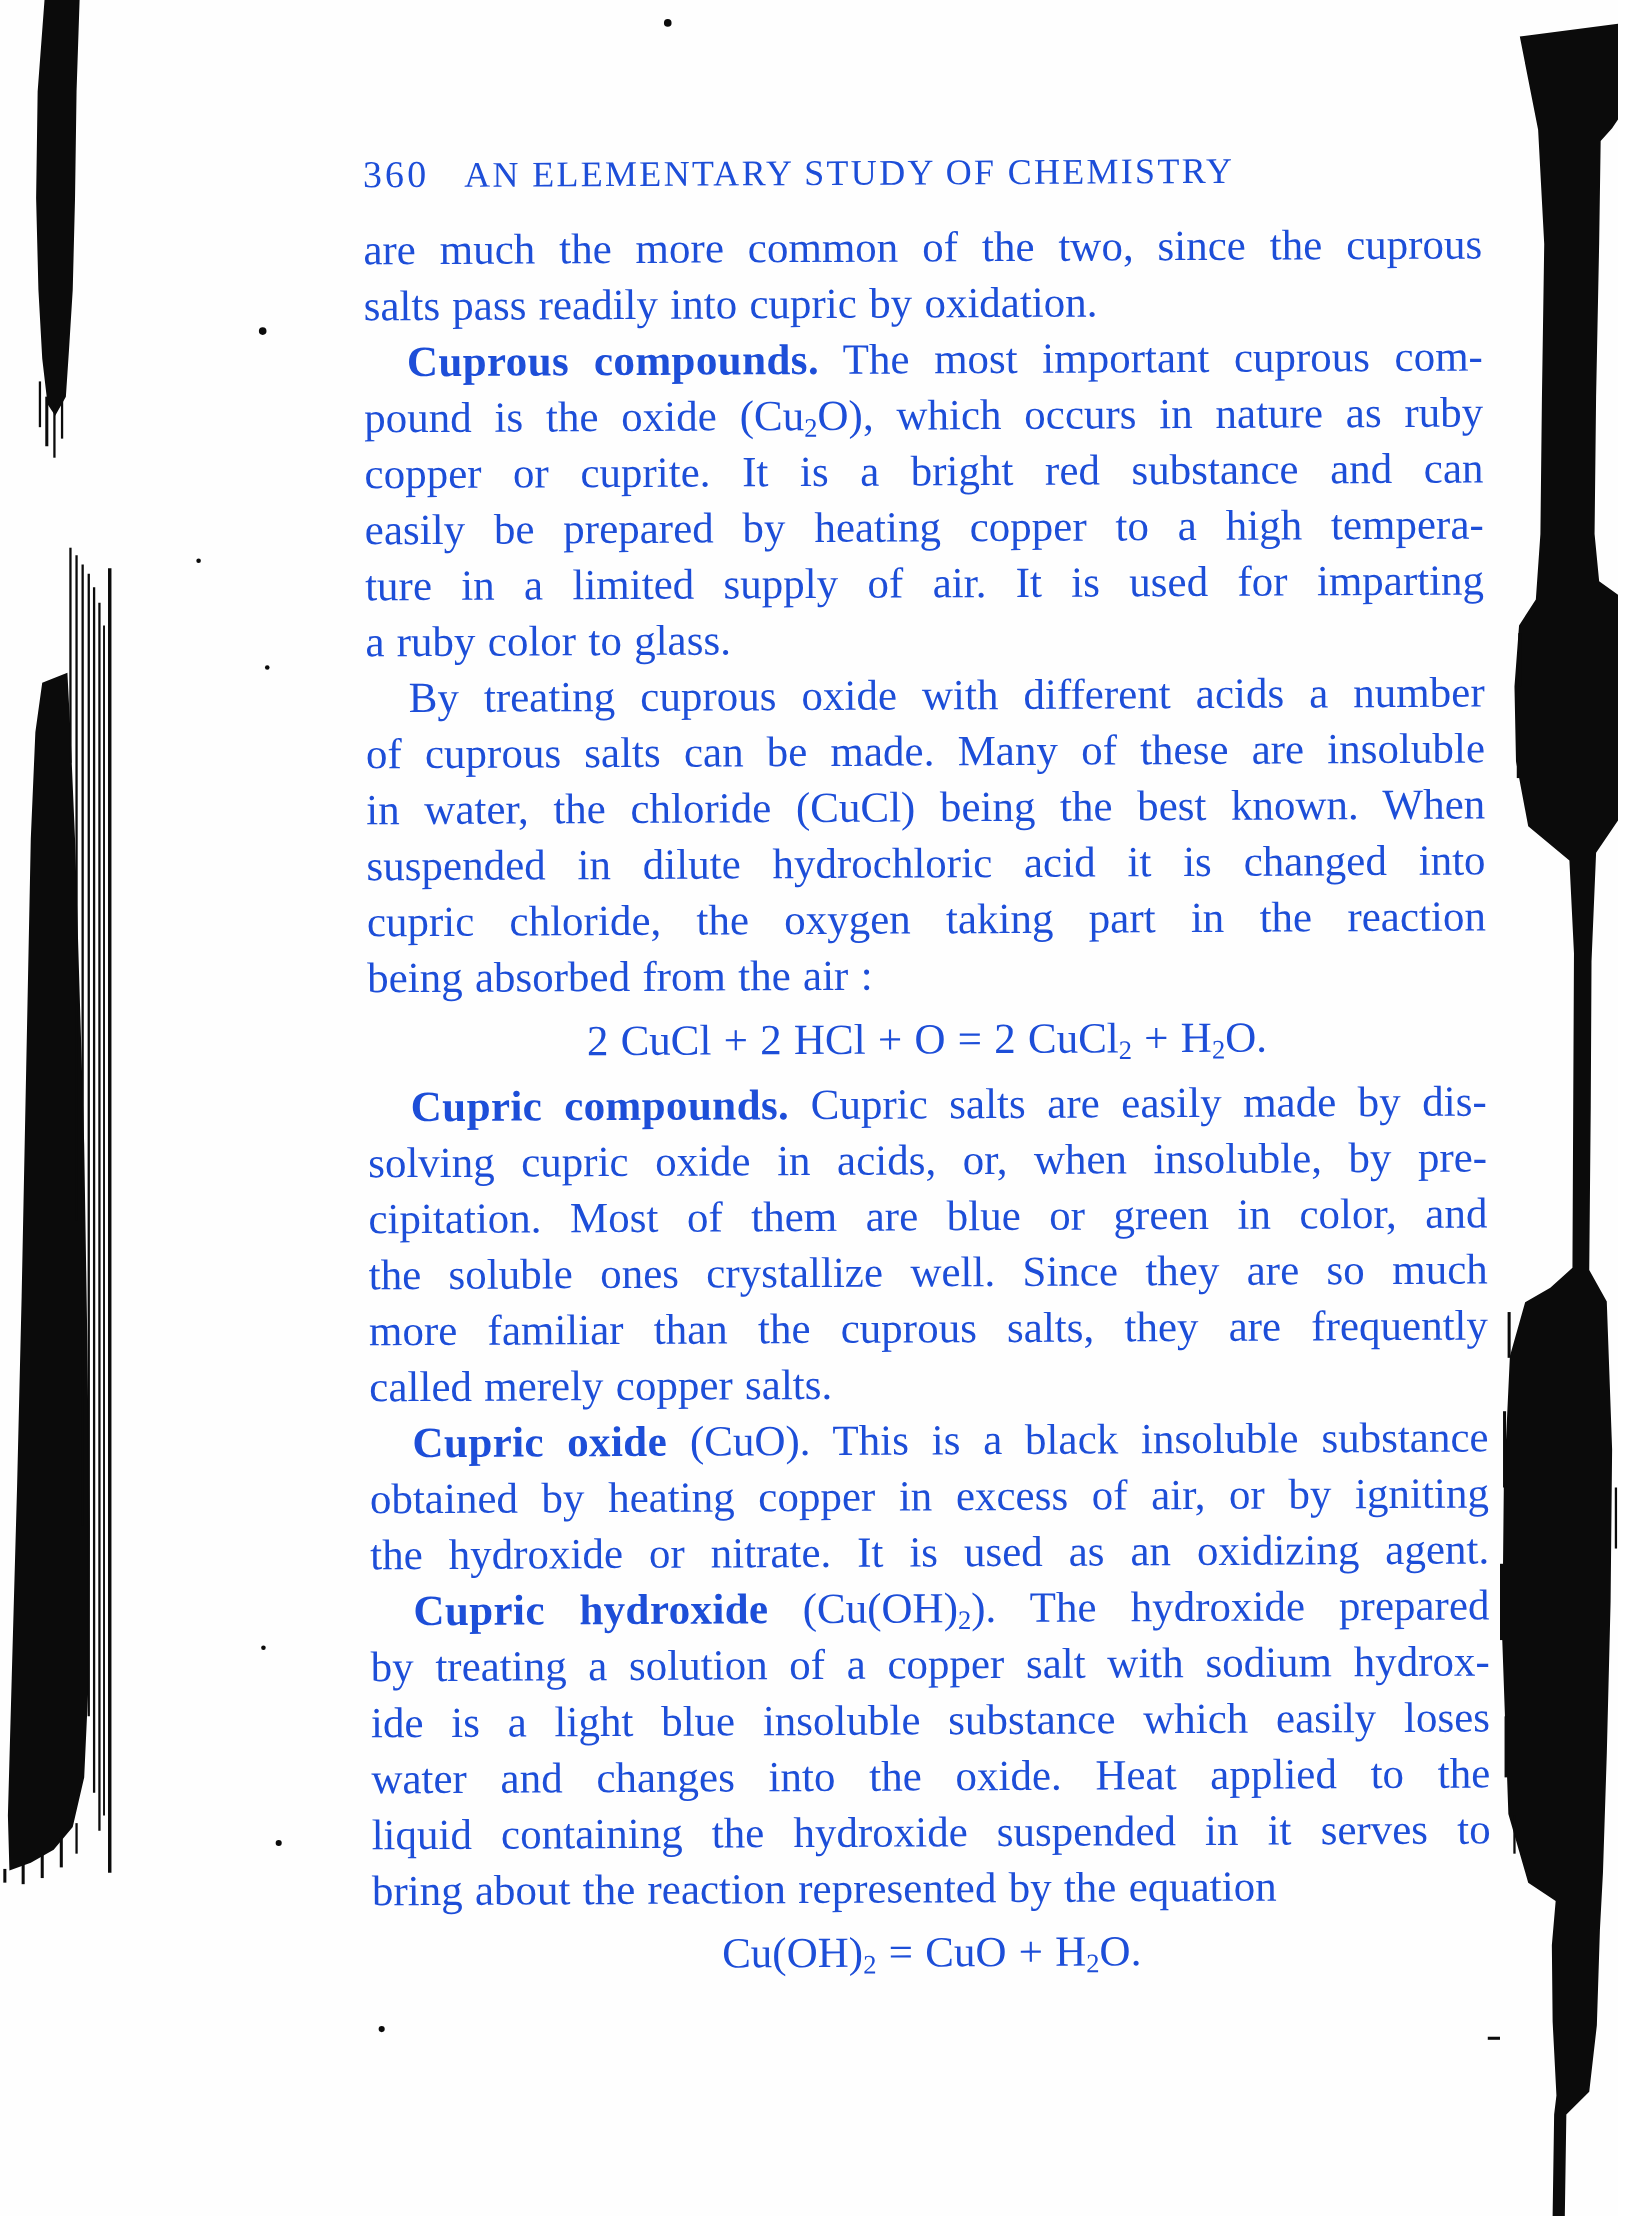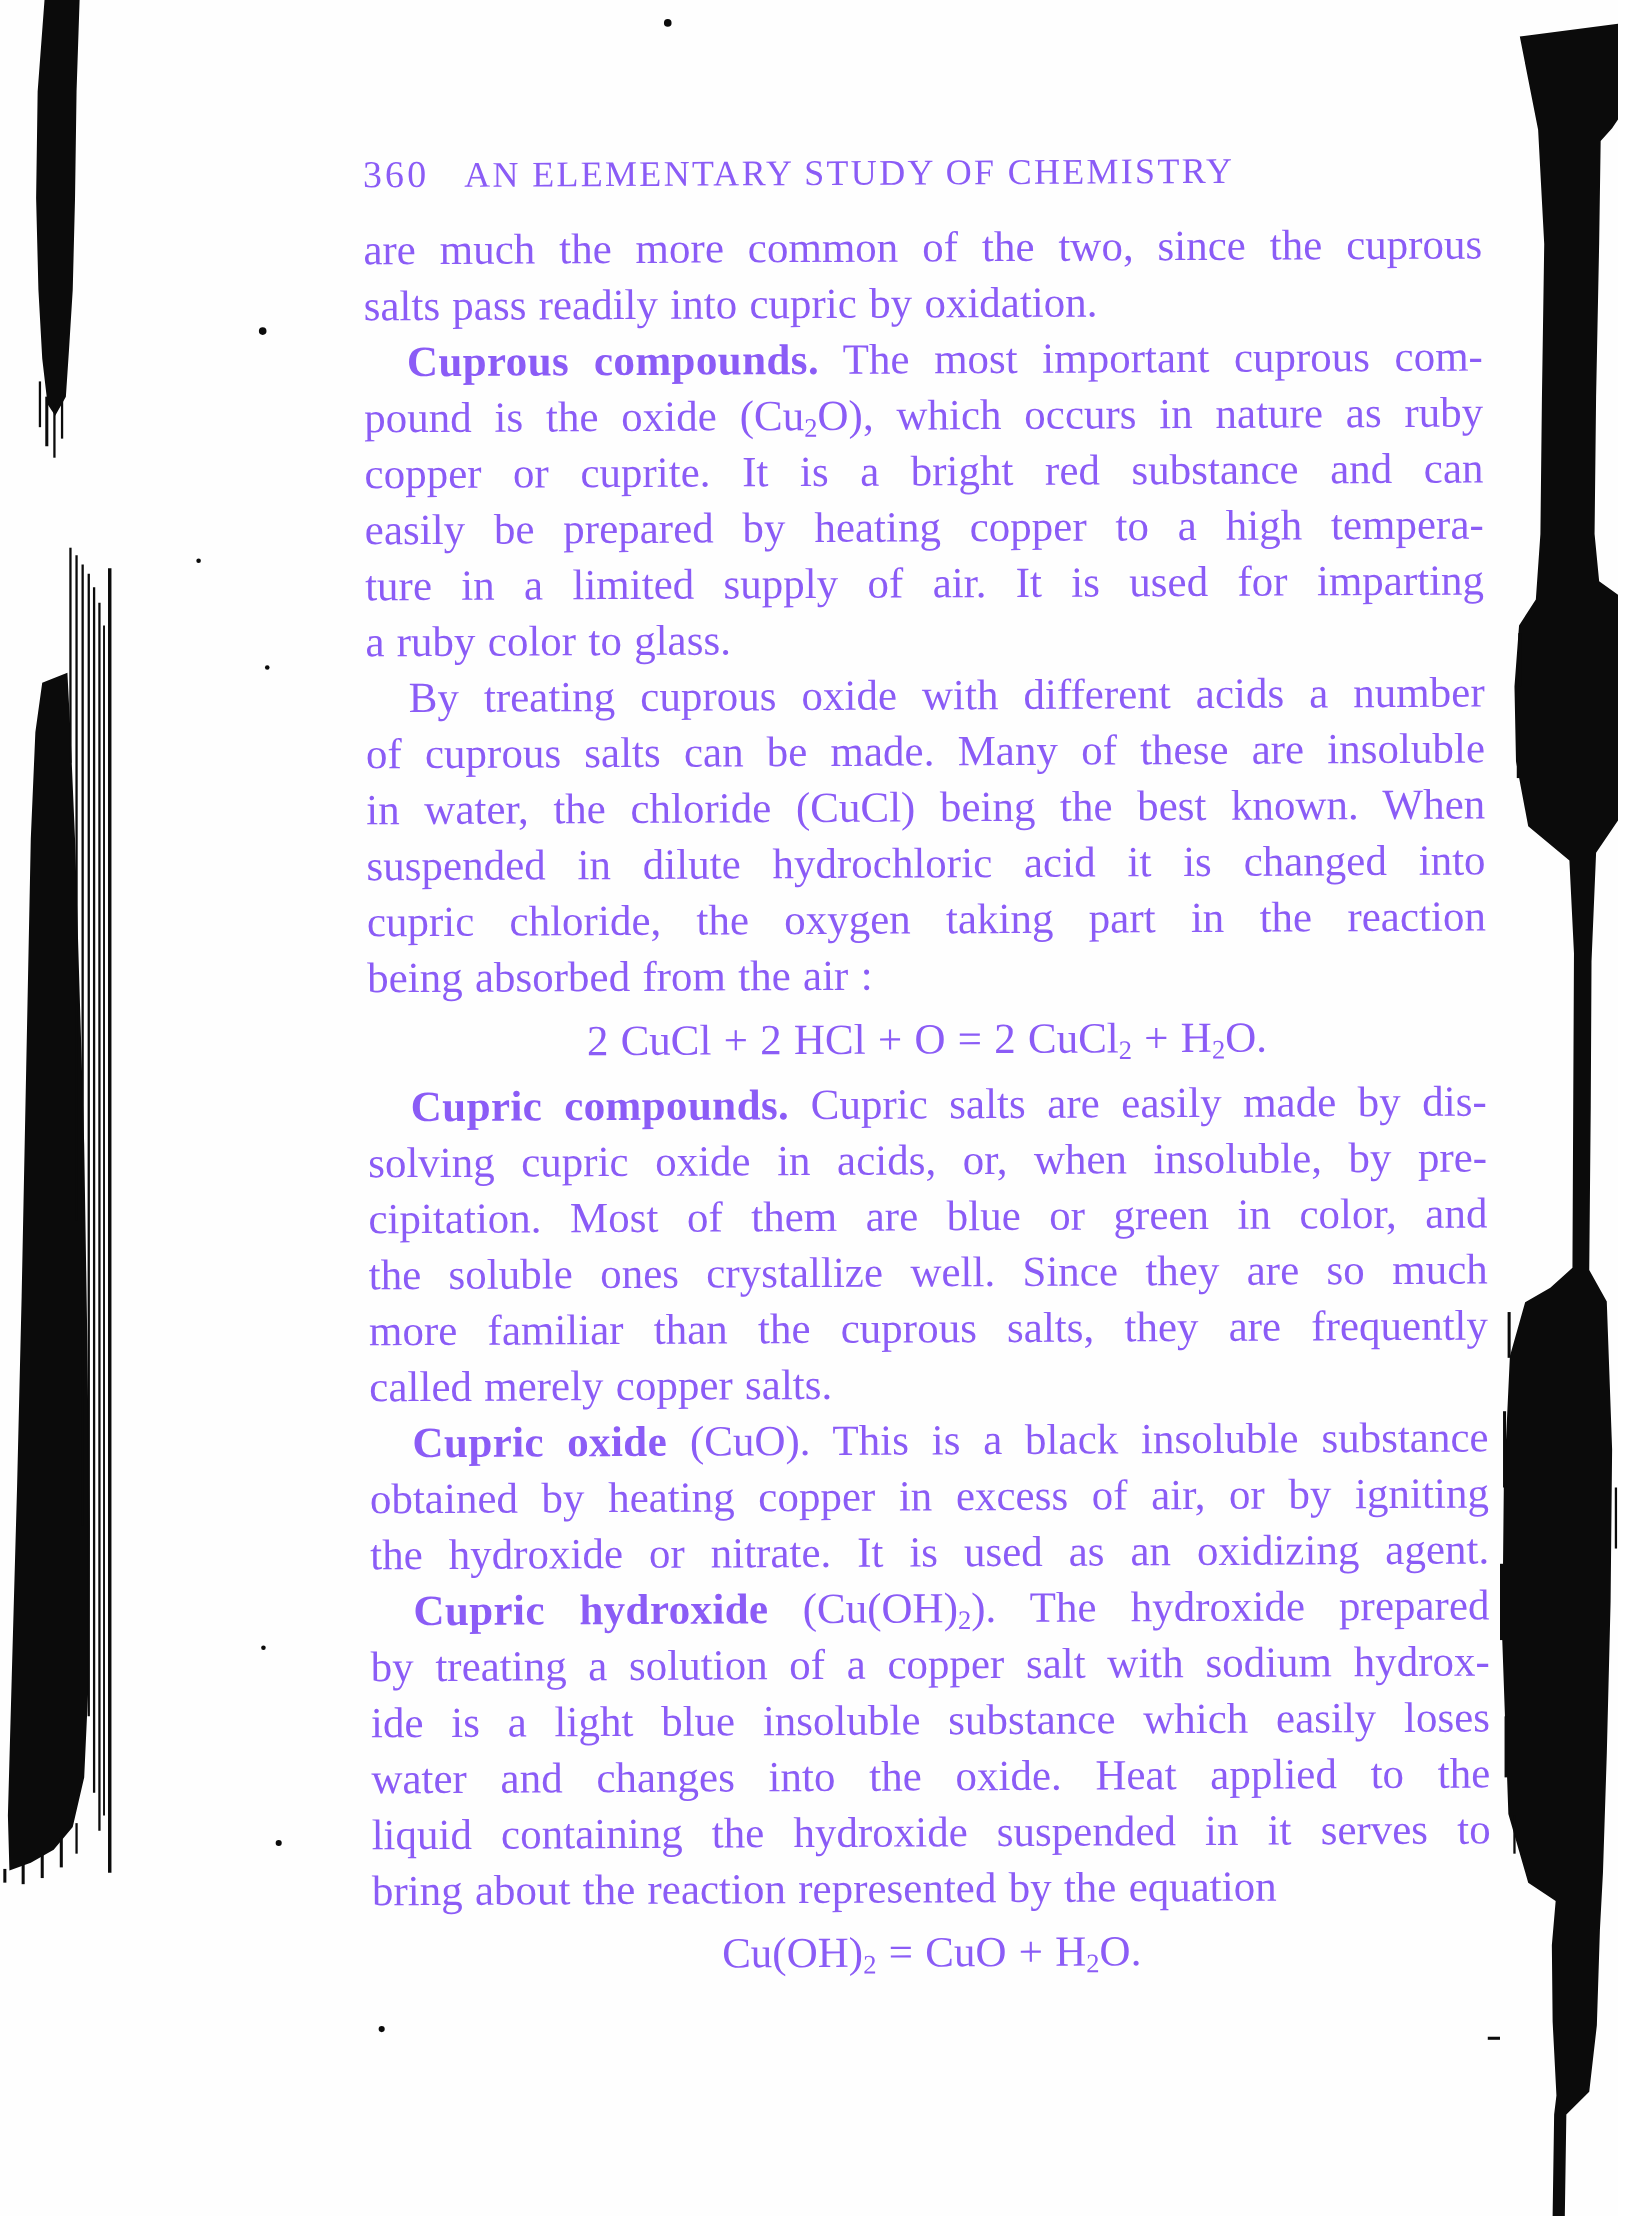--- a/index.html
+++ b/index.html
@@ -6,21 +6,21 @@
   body {
     width:1649px; height:2216px;
     background:#ffffff;
     font-family:"Liberation Serif", serif;
   }
   .page {
     position:relative;
     width:1618px; height:2216px;
     background:#fefefe;
     overflow:hidden;
-    color:#8b5cf6;
+    color:#1d4ed8;
   }
   .text-layer {
     position:absolute; inset:0;
     transform:rotate(-0.3deg);
     transform-origin:50% 0;
   }
   .running-head {
     position:absolute;
     top:150px; left:362px; width:1119px;
     display:flex; align-items:baseline;

